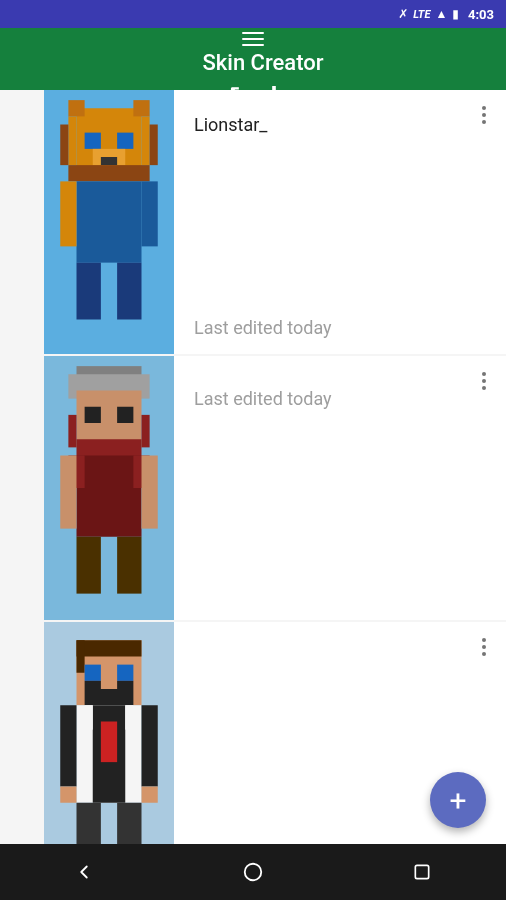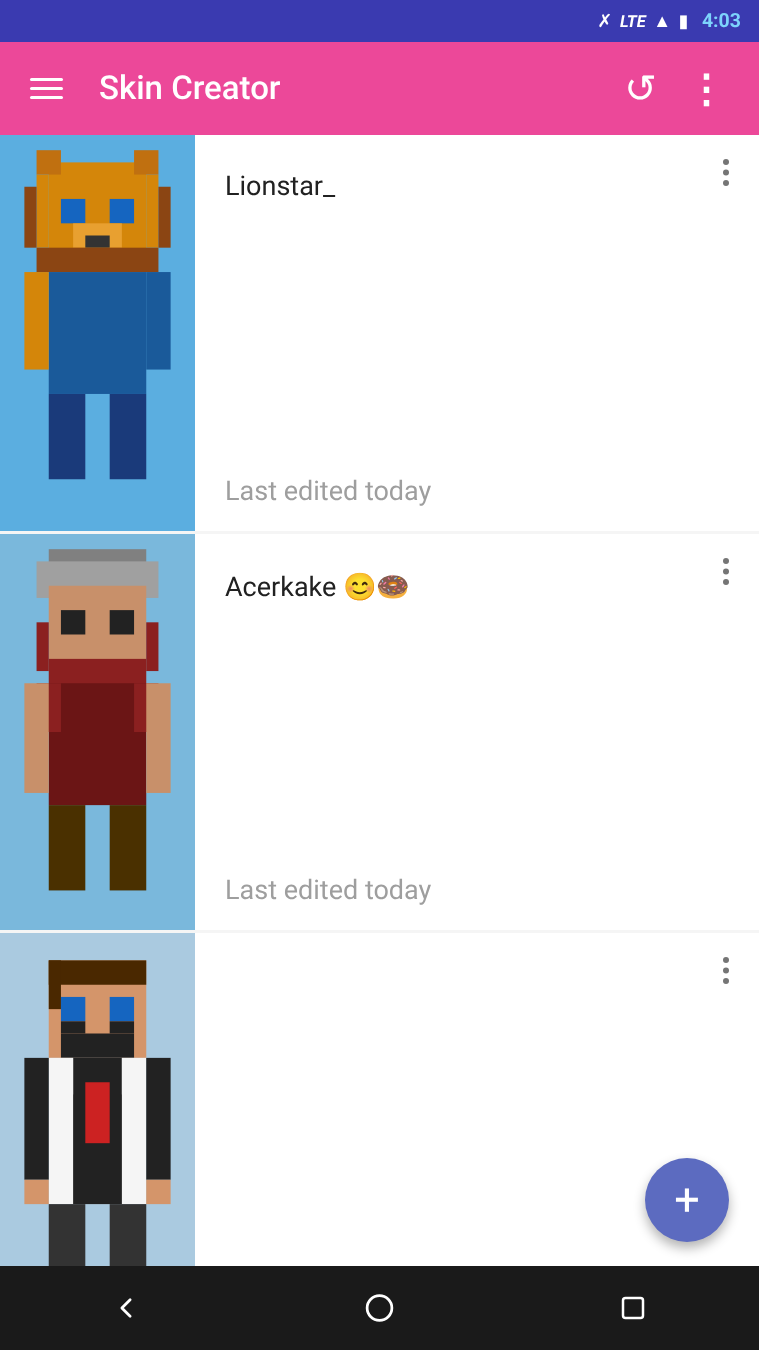--- a/index.html
+++ b/index.html
@@ -25,33 +25,34 @@
     .status-bar-icons {
       display: flex;
       align-items: center;
       gap: 5px;
     }
     .status-icon {
       color: white;
       font-size: 12px;
     }
     .status-time {
-      color: #7dd3fc;
+      color: #ffffff;
       font-size: 13px;
       font-weight: bold;
       margin-left: 4px;
     }
 
     
     .app-bar {
-      background: #ec4899;
+      background: #15803d;
       height: 62px;
       display: flex;
       align-items: center;
       padding: 0 16px;
+      flex-direction: column;
     }
     .app-bar-menu {
       color: white;
       font-size: 22px;
       cursor: pointer;
       display: flex;
       flex-direction: column;
       gap: 4px;
       padding: 4px;
     }
@@ -79,20 +80,21 @@
       font-size: 22px;
       cursor: pointer;
       padding: 6px;
     }
 
     
     .content {
       background: #f5f5f5;
       height: calc(900px - 28px - 62px - 56px);
       overflow-y: auto;
+      padding-left: 44px;
     }
 
     
     .skin-item {
       background: white;
       display: flex;
       align-items: stretch;
       margin-bottom: 2px;
       min-height: 120px;
       position: relative;
@@ -288,21 +290,20 @@
         <rect x="11" y="12" width="2" height="4" fill="#8B2020"></rect>
 
         <rect x="2" y="12" width="2" height="9" fill="#c8906a"></rect>
         <rect x="12" y="12" width="2" height="9" fill="#c8906a"></rect>
 
         <rect x="4" y="22" width="3" height="7" fill="#4a3000"></rect>
         <rect x="9" y="22" width="3" height="7" fill="#4a3000"></rect>
       </svg>
     </div>
     <div class="skin-info">
-      <span class="skin-name">Acerkake 😊🍩</span>
       <span class="skin-edited">Last edited today</span>
     </div>
     <div class="skin-more">
       <span></span>
         <span></span>
         <span></span>
     </div>
   </div>
 
   <div class="skin-item">

